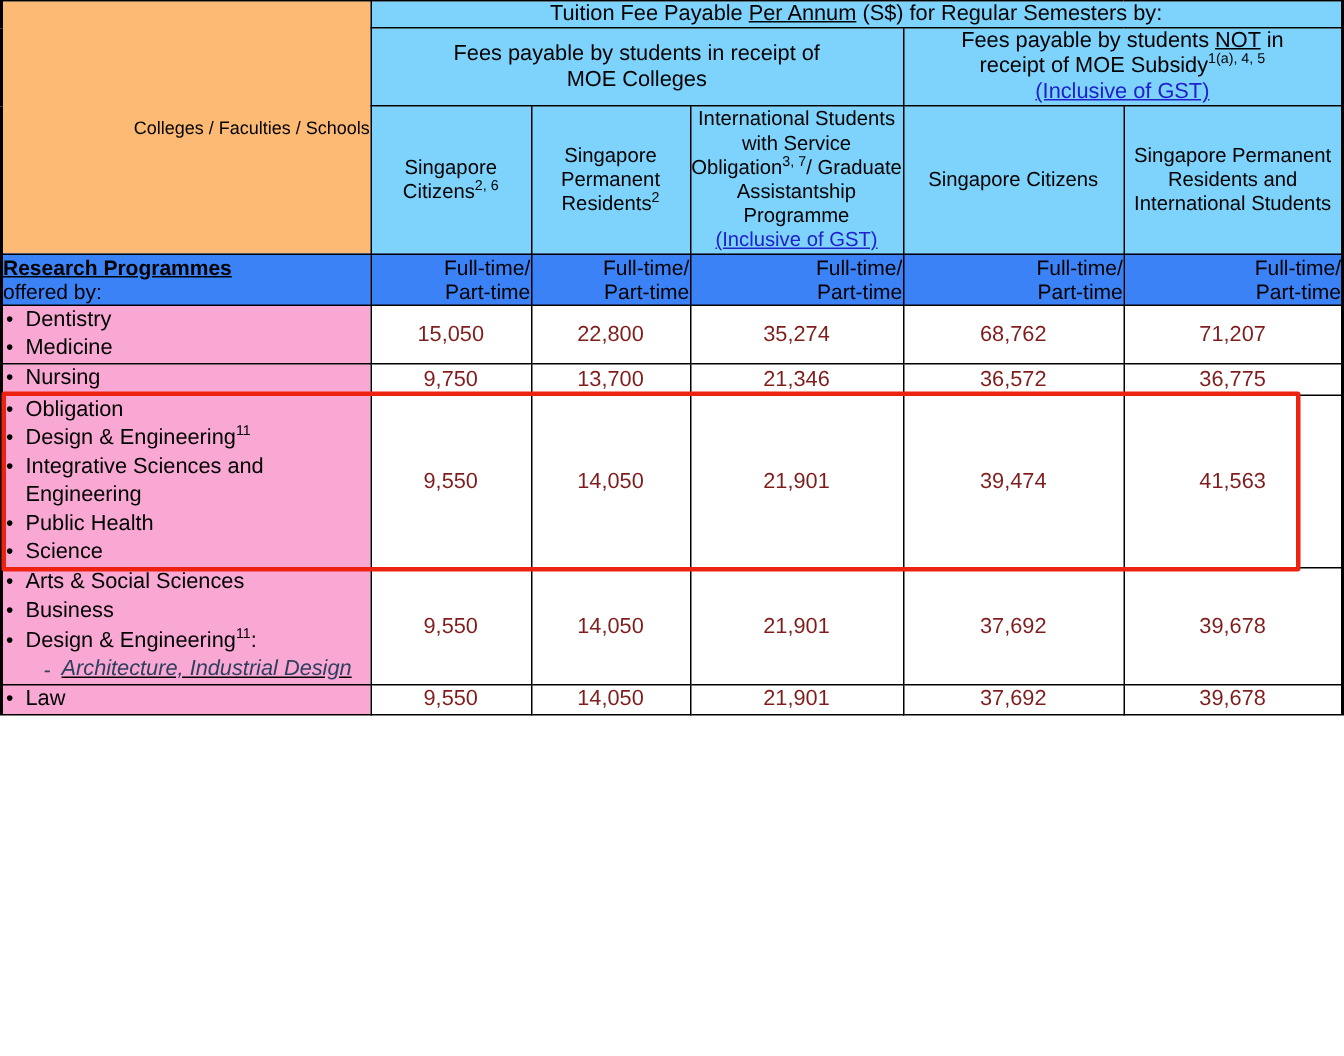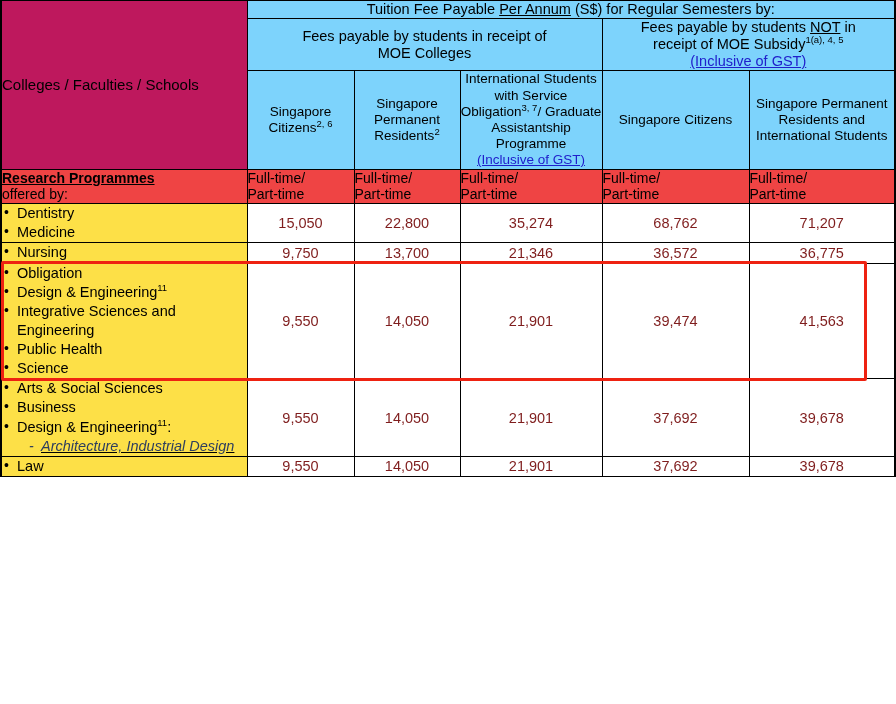--- a/index.html
+++ b/index.html
@@ -32,56 +32,56 @@
     background:#7dd3fc;
     text-align:center;
     font-weight:bold;
     font-size:14.5px;
     line-height:1.18;
     color:#000;
     padding:5px 4px;
   }
   .hdr-top{ border-top:none; }
   .hdr-rowlabel{
-    background:#be185d;
+    background:#fdba74;
     font-weight:bold;
-    font-size:15px;
-    text-align:left;
+    font-size:12px;
+    text-align:right;
     padding:6px 8px;
     border-top:none;
   }
   .hdr-sub{
     font-size:13.5px;
     line-height:1.2;
   }
   .u{ text-decoration:underline; }
   .gst{
     color:#2020cc;
     text-decoration:underline;
     display:block;
   }
   sup{ font-size:9.5px; vertical-align:super; line-height:0; }
   
   .band{
-    background:#ef4444;
+    background:#3b82f6;
     font-size:14px;
     line-height:1.2;
     padding:5px 8px;
     color:#000;
   }
   .band-left{ text-align:left; }
-  .band-c{ text-align:left; }
+  .band-c{ text-align:right; }
   .band-title{ font-weight:bold; text-decoration:underline; }
   
   .cat{
     text-align:left;
     padding:8px 10px 8px 14px;
     font-size:14.5px;
     line-height:1.32;
-    background:#fde047;
+    background:#f9a8d4;
     color:#000;
     margin-left:21px;
   }
   .cat ul{ margin:0; padding:0; list-style:none; }
   .cat li{ position:relative; padding-left:15px; }
   .cat li:before{
     content:"\2022";
     position:absolute;left:2px;top:-1px;
     font-size:14px;
   }

